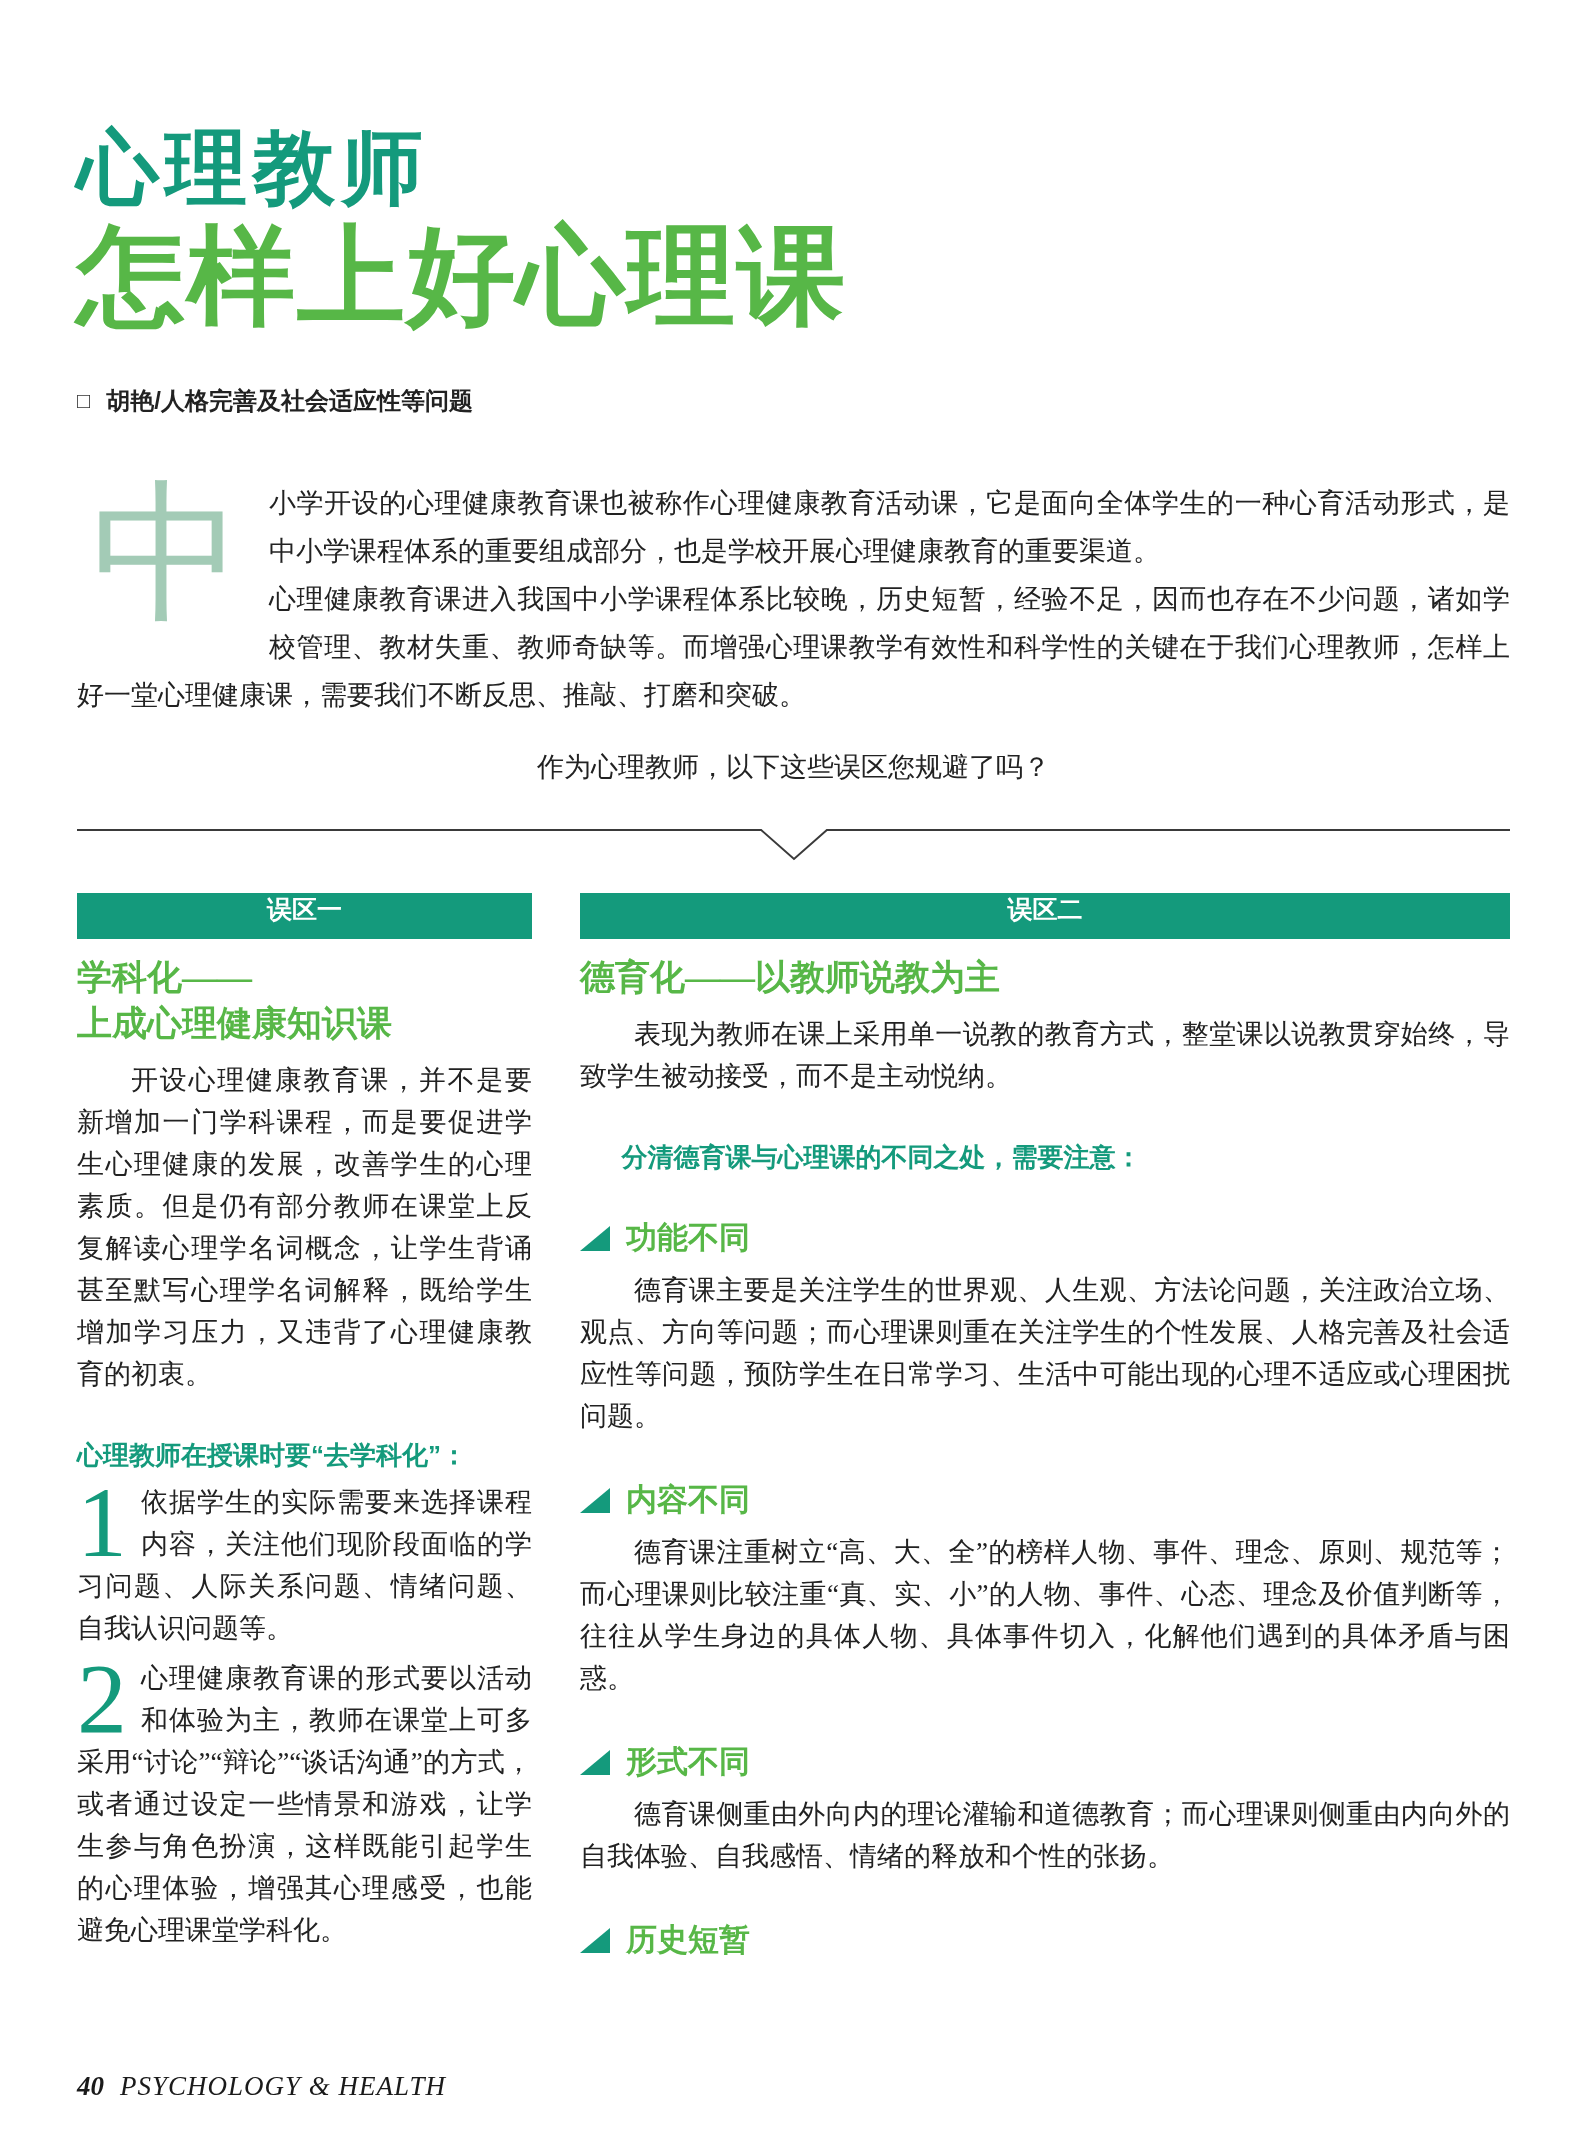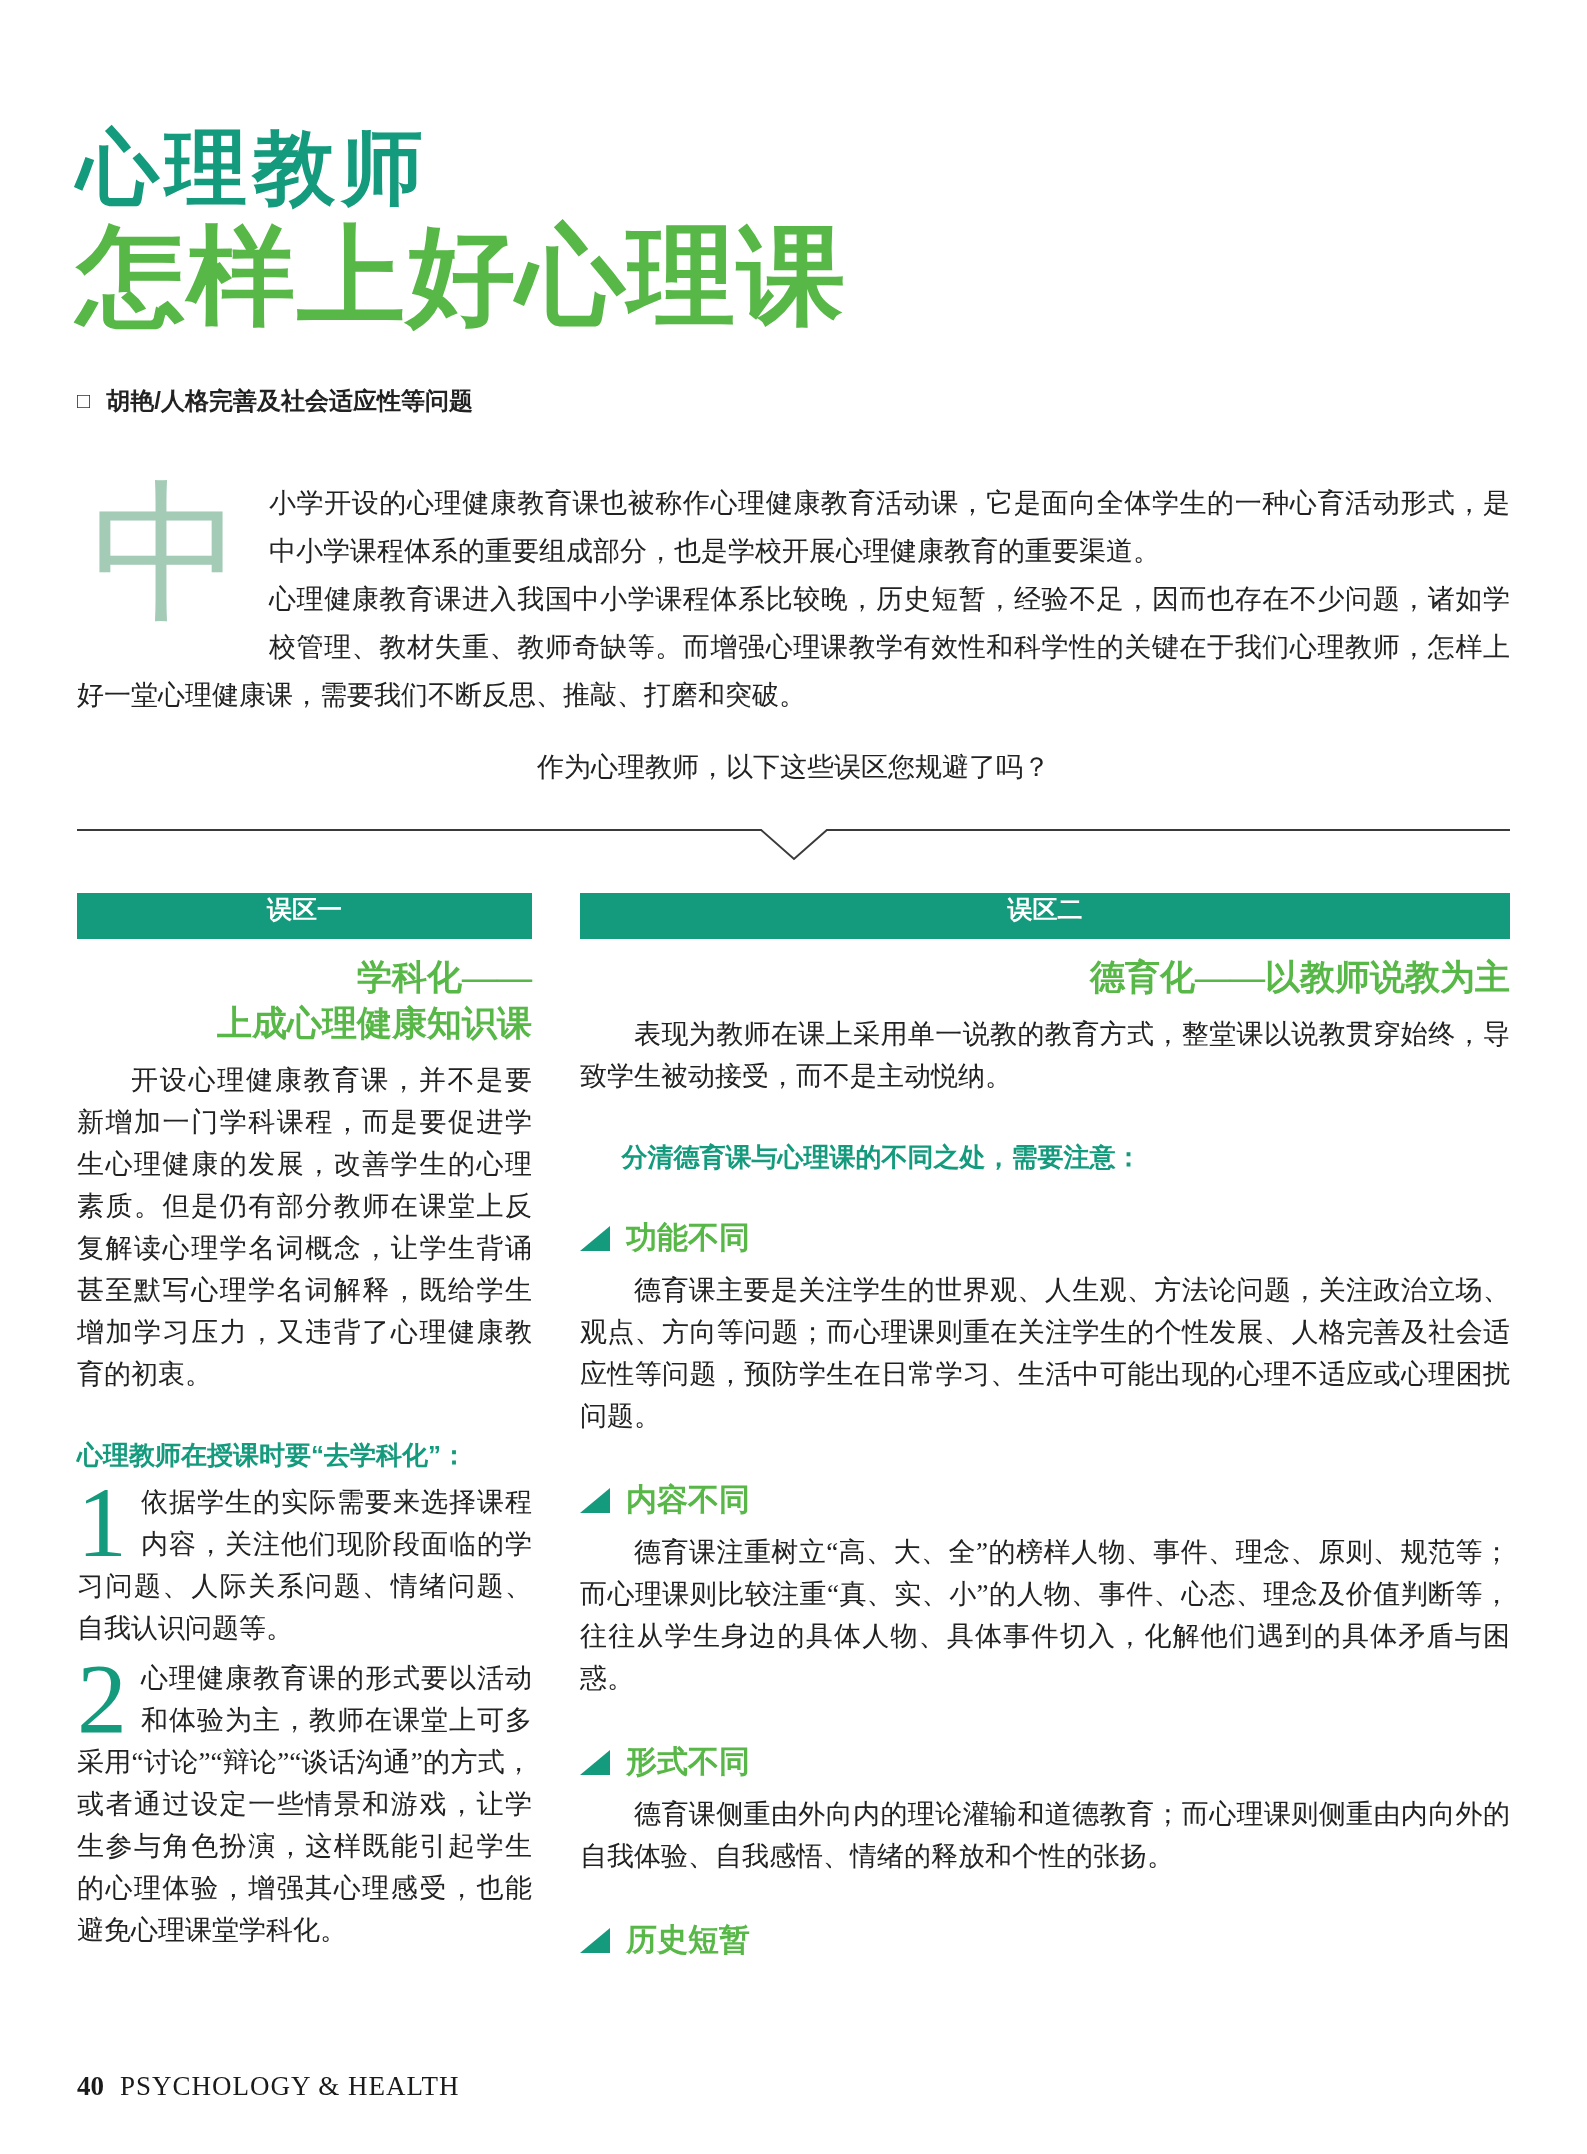--- a/index.html
+++ b/index.html
@@ -54,21 +54,21 @@
   .columns{display:flex;gap:48px;margin-top:30px;}
   .col-left{width:455px;flex:0 0 455px;}
   .col-right{flex:1;}
 
   .badge-bar{
     background:var(--teal);color:#ffffff;text-align:center;
     font-family:"Liberation Sans", sans-serif;font-weight:700;
     font-size:25px;height:46px;line-height:33px;
   }
   .mis-title{
-    text-align:right;color:var(--bright-green);font-weight:700;
+    text-align:left;color:var(--bright-green);font-weight:700;
     font-size:35px;line-height:46px;margin-top:16px;font-family:"Liberation Serif", serif;
   }
   .body-par{
     font-size:27px;line-height:42px;text-align:justify;text-indent:2em;
     margin-top:12px;color:var(--text);
   }
   .sub-teal{
     color:var(--teal);font-family:"Liberation Sans", sans-serif;font-weight:700;
     font-size:26px;margin-top:42px;line-height:36px;
   }
@@ -92,21 +92,21 @@
     font-weight:700;font-size:31px;line-height:34px;
   }
   .section p{
     font-size:27px;line-height:42px;text-align:justify;text-indent:2em;
     margin-top:14px;color:var(--text);
   }
 
   
   .footer{
     position:absolute;left:77px;bottom:52px;font-family:"Liberation Serif", serif;
-    font-size:27px;display:flex;align-items:baseline;gap:16px;color:#1a1a1a;
+    font-size:27px;display:flex;align-items:baseline;gap:16px;color:#1a1a1a;font-style:italic;
   }
   .footer .pnum{font-weight:700;}
   .footer .journal{letter-spacing:1px;}
 </style>
 </head>
 <body>
 
 <div class="page">
   <div class="content">
 

